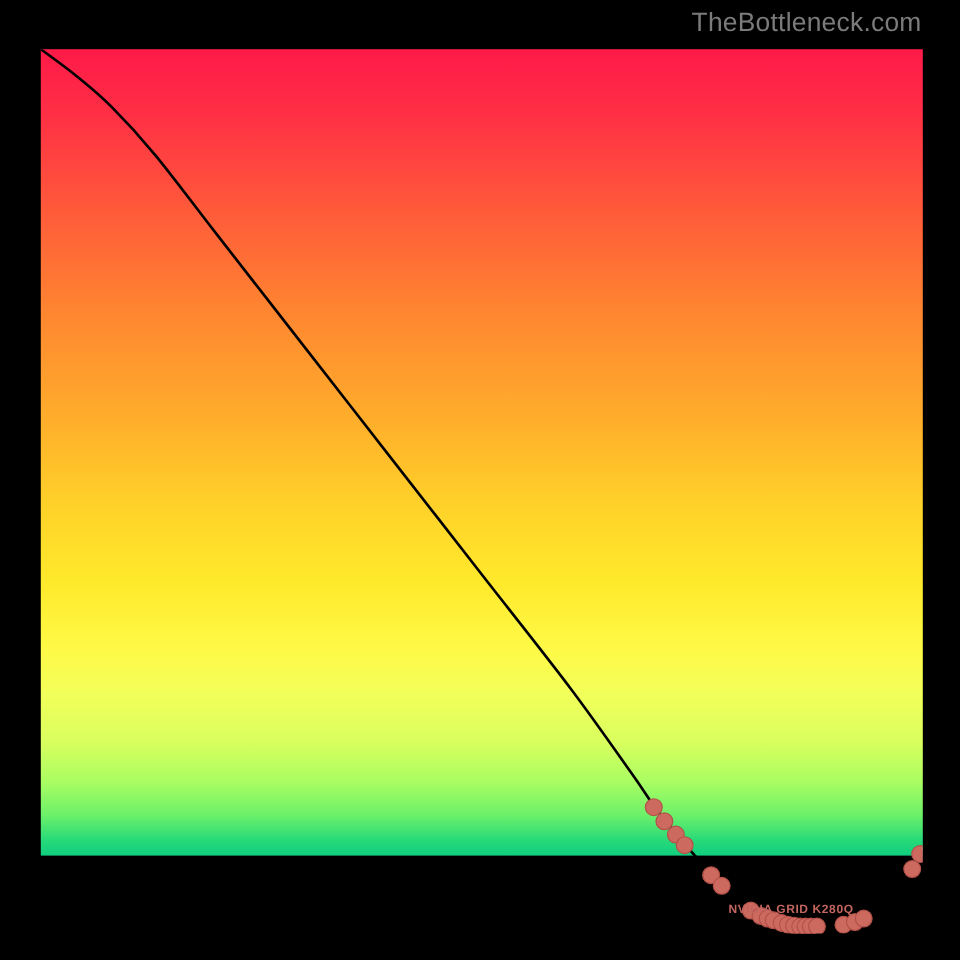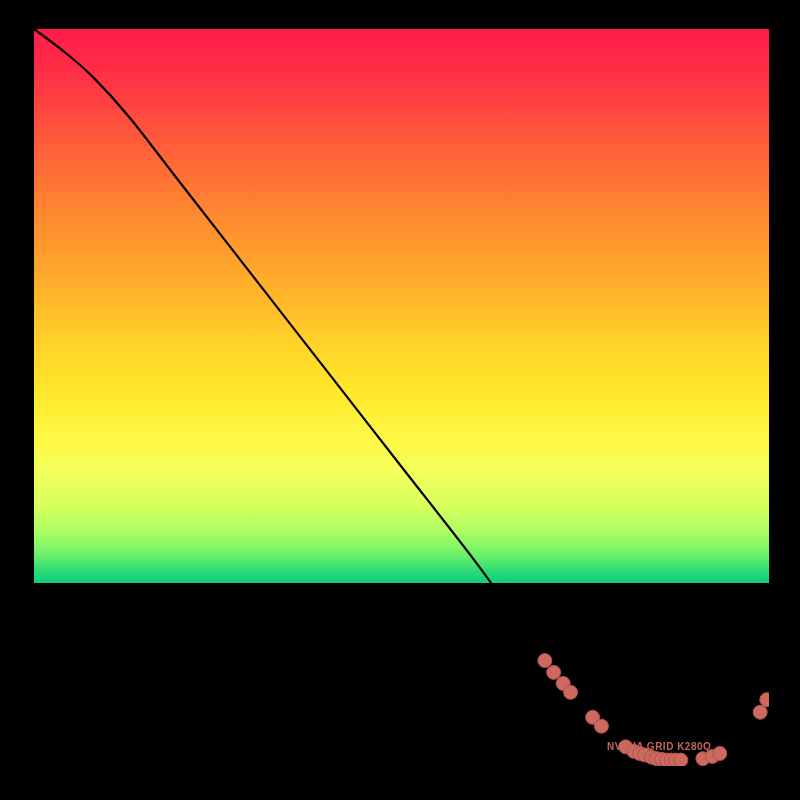--- a/index.html
+++ b/index.html
@@ -13,23 +13,23 @@
   }
   .frame {
     position: absolute;
     width: 800px;
     height: 800px;
     background: #000;
   }
   .plot-area {
     position: absolute;
     left: 34px;
-    top: 29px;
+    top: 41px;
     width: 735px;
-    height: 554px;
+    height: 672px;
     background: linear-gradient(to bottom,
       #ff1a48 0%,
       #ff2f45 8%,
       #ff5a3a 20%,
       #ff8730 33%,
       #ffae2b 46%,
       #ffd029 56%,
       #ffe92b 66%,
       #fff945 74%,
       #f2ff5a 80%,
@@ -96,14 +96,15 @@
           <circle cx="685.75" cy="724.47" r="7" fill="#cd6a60" stroke="#b35148" stroke-width="1"></circle>
           <circle cx="726.18" cy="683.20" r="7" fill="#cd6a60" stroke="#b35148" stroke-width="1"></circle>
           <circle cx="732.79" cy="670.67" r="7" fill="#cd6a60" stroke="#b35148" stroke-width="1"></circle>
         </g>
     </svg>
     <div id="label-layer">
         <div class="dot-label" style="left: 573.075px; top: 711.838px;">NVIDIA GRID K280Q</div>
       </div>
   </div>
 
+  <div class="watermark">TheBottleneck.com</div>
 
 </div>
 
 </body></html>

